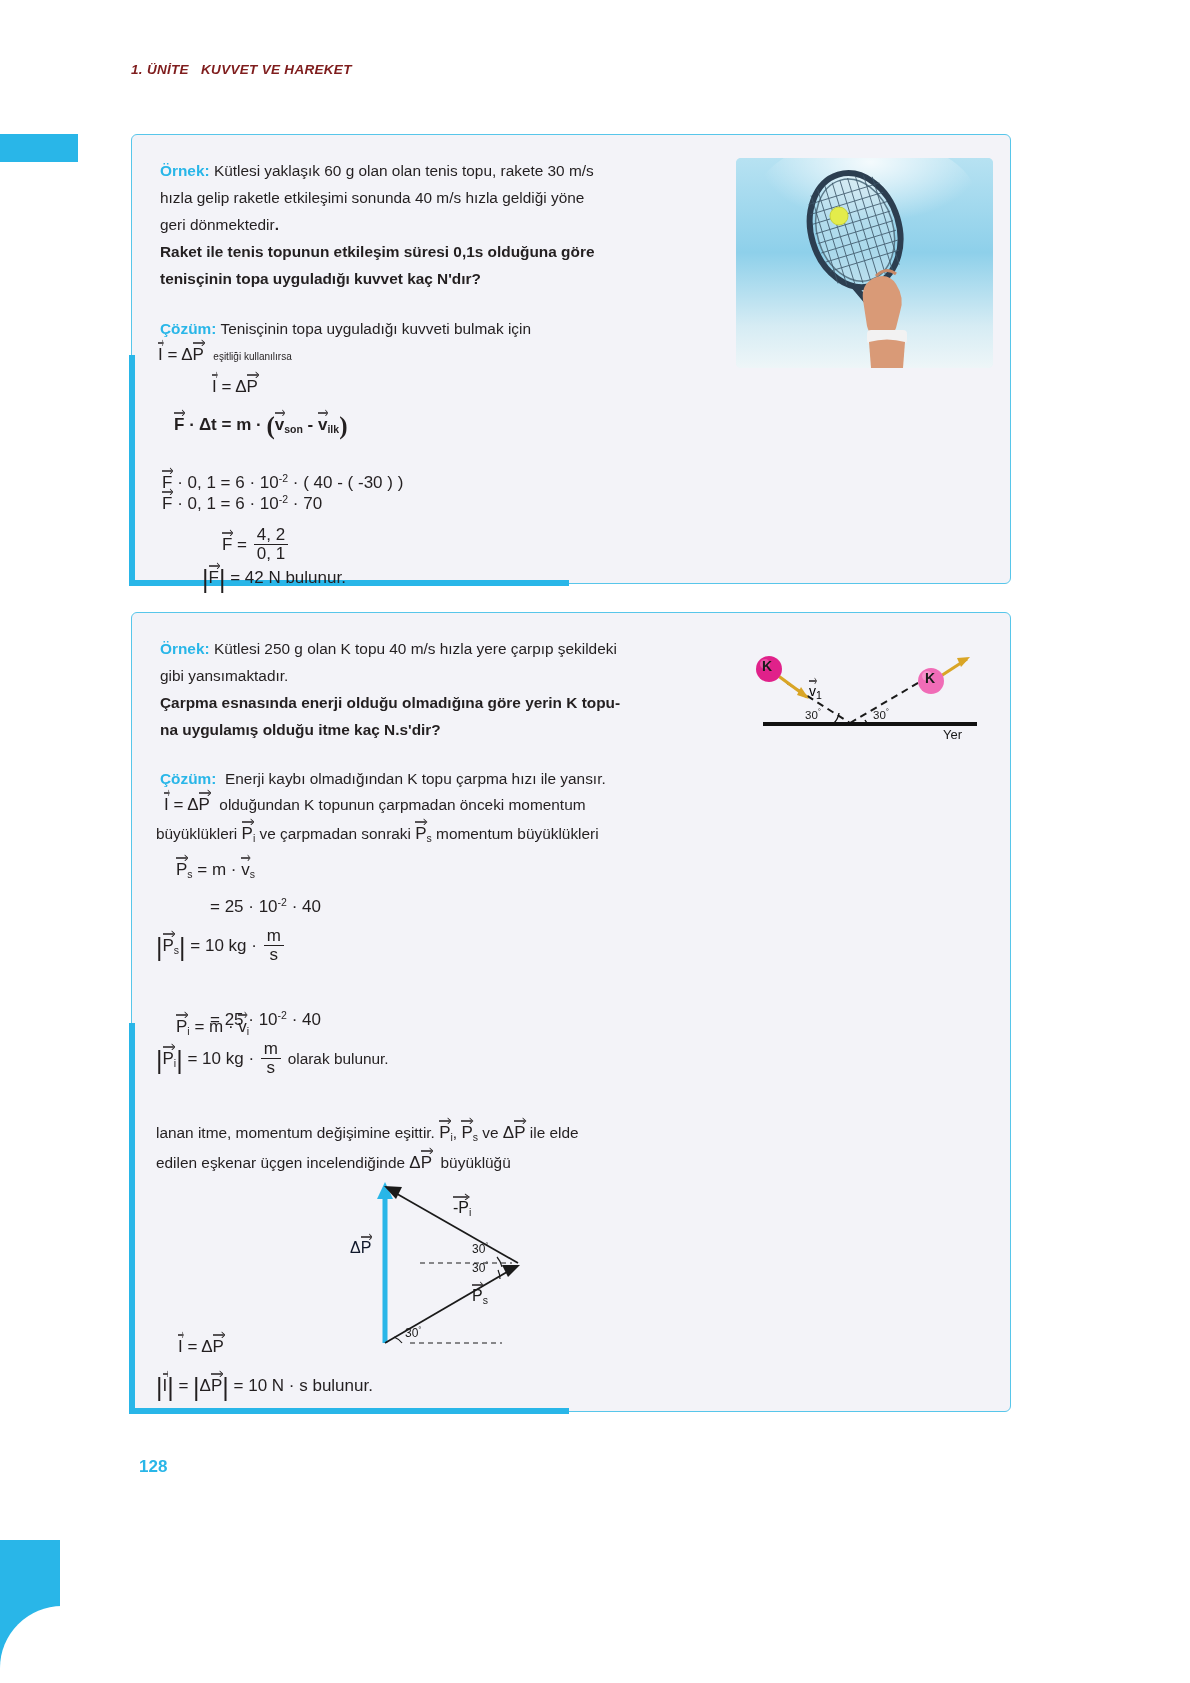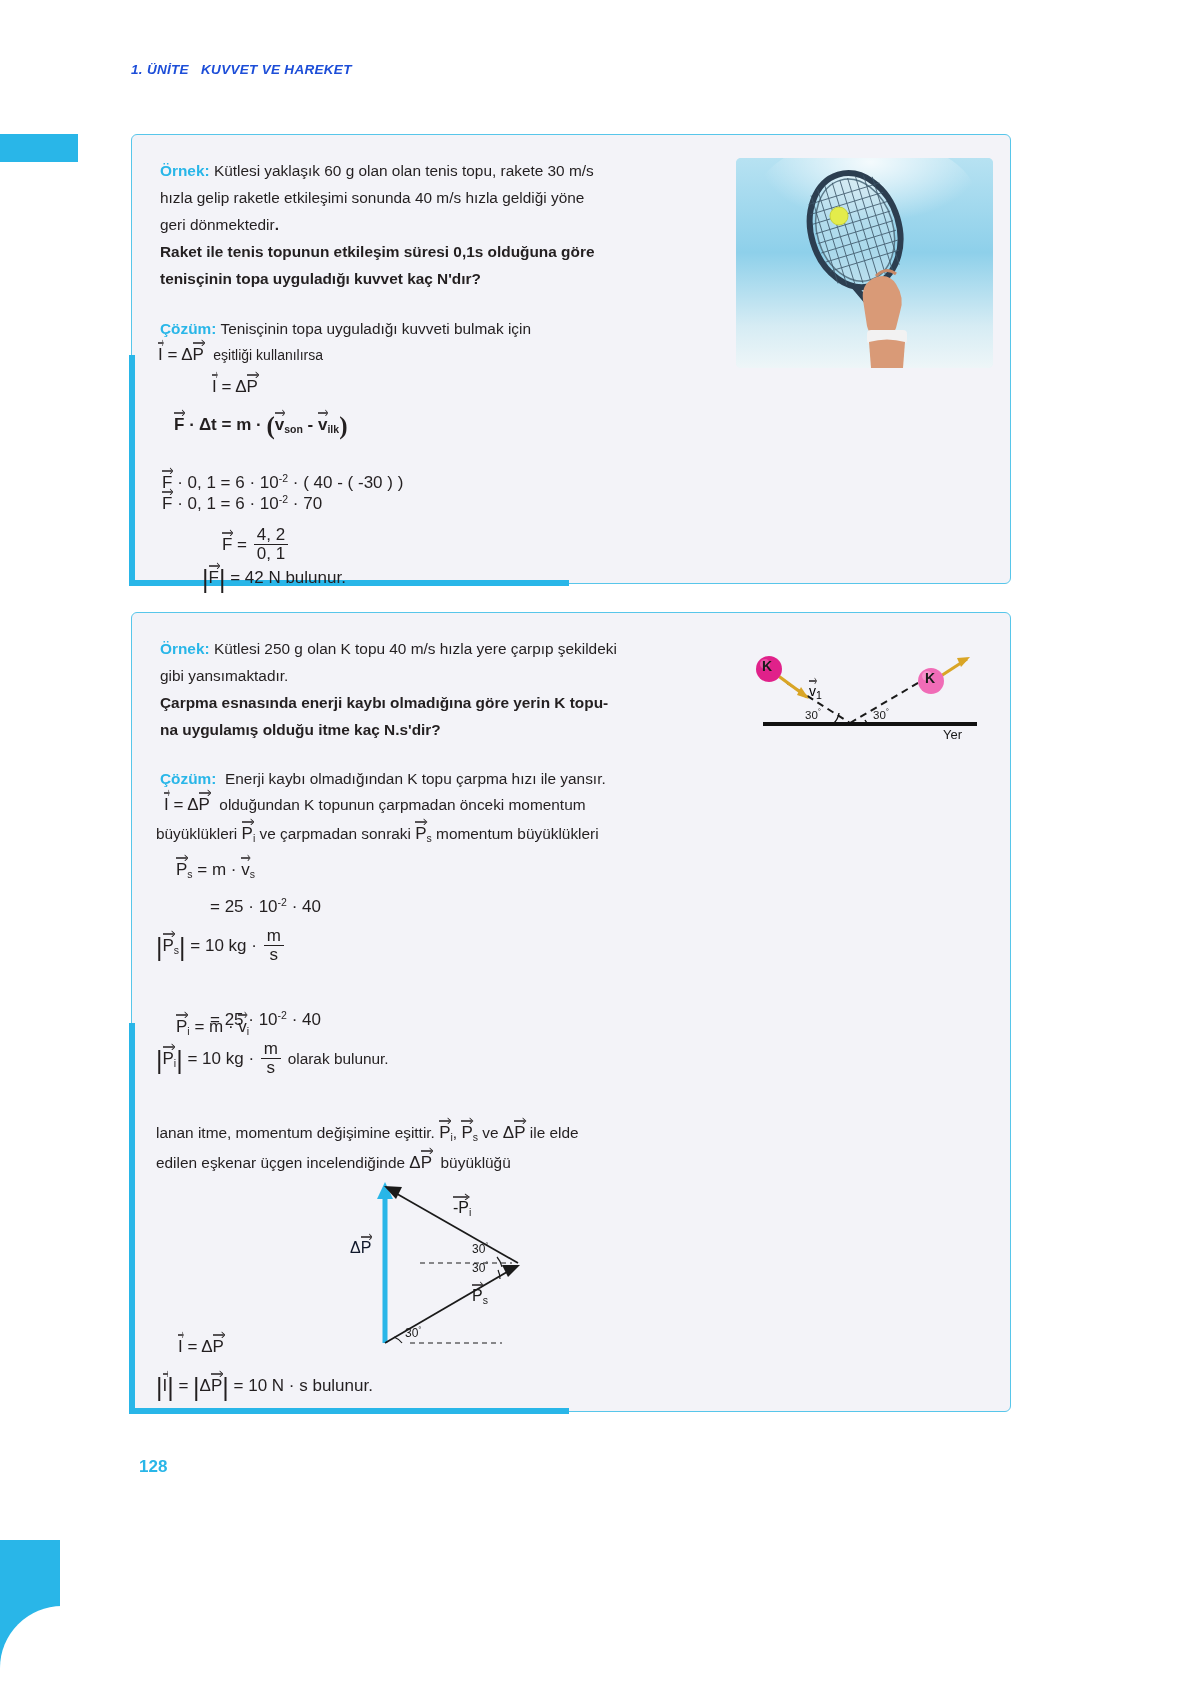--- a/index.html
+++ b/index.html
@@ -8,21 +8,21 @@
     width:1190px; height:1683px;
     background:#ffffff;
     font-family:"Liberation Sans", sans-serif;
     position:relative;
     overflow:hidden;
   }
   
   .page-header {
     position:absolute; left:131px; top:62px;
     font-size:13.5px; font-style:italic; font-weight:600;
-    color:#1d4ed8; letter-spacing:.3px; white-space:pre;
+    color:#7f1d1d; letter-spacing:.3px; white-space:pre;
   }
   .left-tab {
     position:absolute; left:0; top:134px; width:78px; height:28px;
     background:#29b6e8;
   }
   .footer-shape {
     position:absolute; left:0; top:1540px; width:60px; height:143px;
     background:#29b6e8;
     border-top-right-radius:0;
   }
@@ -115,21 +115,21 @@
           <svg viewBox="0 0 40 7" preserveAspectRatio="none">
             <path d="M0 4 L34 4 M28 1 L38 4 L28 7" stroke="#231f20" stroke-width="1.3" fill="none"></path>
           </svg>
         </span><span>I</span></span>
     =
     <span>Δ</span><span class="vec"><span class="arw">
           <svg viewBox="0 0 40 7" preserveAspectRatio="none">
             <path d="M0 4 L34 4 M28 1 L38 4 L28 7" stroke="#231f20" stroke-width="1.3" fill="none"></path>
           </svg>
         </span><span>P</span></span>
-    &nbsp;<span style="font-size:14px">eşitliği kullanılırsa</span>
+    &nbsp;<span style="font-size:10px">eşitliği kullanılırsa</span>
   </div>
 
   <div class="math body-text" style="left:80px; top:240px;">
     <span class="vec"><span class="arw">
           <svg viewBox="0 0 40 7" preserveAspectRatio="none">
             <path d="M0 4 L34 4 M28 1 L38 4 L28 7" stroke="#231f20" stroke-width="1.3" fill="none"></path>
           </svg>
         </span><span>I</span></span>
     = <span>Δ</span><span class="vec"><span class="arw">
           <svg viewBox="0 0 40 7" preserveAspectRatio="none">
@@ -253,21 +253,21 @@
 </div>
 
 <div class="ex-box b2">
   <div class="ex-accent acc-v"></div>
   <div class="ex-accent acc-h"></div>
 
   <div class="body-text txt" style="left:28px; top:22px; width:600px;">
     <span class="lbl-ornek">Örnek:</span>
     <span>Kütlesi 250 g olan K topu 40 m/s hızla yere çarpıp şekildeki</span><br>
     <span>gibi yansımaktadır.</span><br>
-    <span class="txt bold">Çarpma esnasında enerji kaybı olmadığına göre yerin K topu-</span><br>
+    <span class="txt bold">Çarpma esnasında enerji olduğu olmadığına göre yerin K topu-</span><br>
     <span class="txt bold">na uygulamış olduğu itme kaç N.s'dir?</span>
   </div>
 
   <div class="body-text txt" style="left:28px; top:152px;">
     <span class="lbl-cozum">Çözüm:</span>
     &nbsp;<span>Enerji kaybı olmadığından K topu çarpma hızı ile yansır.</span>
   </div>
 
   <div class="math body-text" style="left:32px; top:180px;">
     <span class="vec"><span class="arw">

